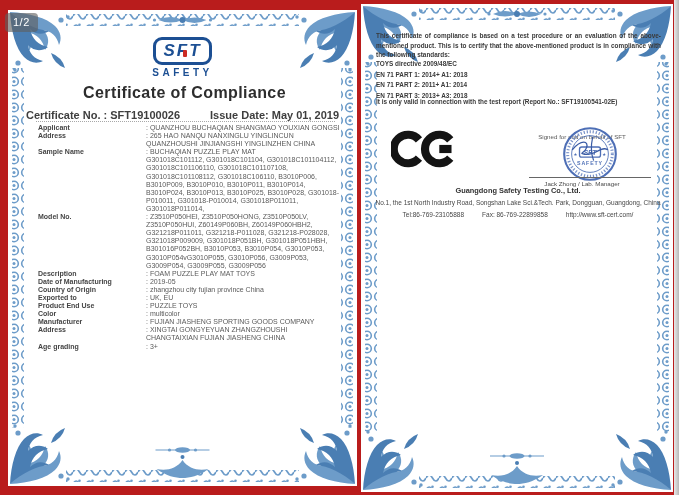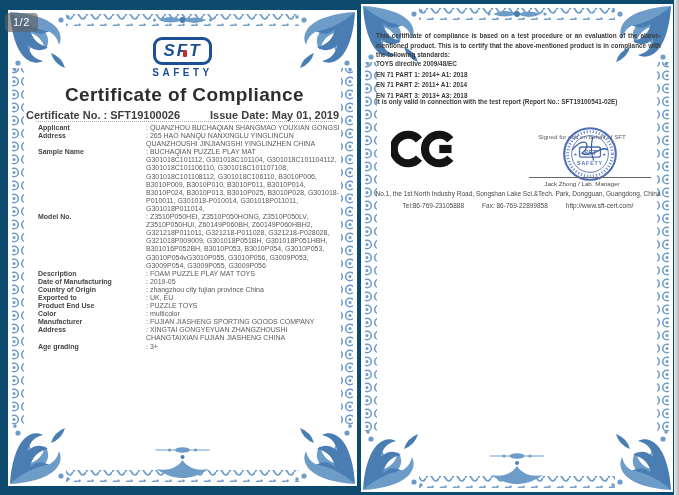--- a/index.html
+++ b/index.html
@@ -1,19 +1,19 @@
 <!DOCTYPE html>
 <html><head>
 <meta charset="utf-8">
 <style>
   * { margin:0; padding:0; box-sizing:border-box; }
   html,body { width:679px; height:495px; }
   body { font-family:"Liberation Sans", sans-serif; background:#ffffff; overflow:hidden; }
 
-  .photo { position:relative; width:679px; height:495px; background:#0c4a6e; overflow:hidden; }
+  .photo { position:relative; width:679px; height:495px; background:#b91c1c; overflow:hidden; }
 
   .edge-strip { position:absolute; right:0; top:0; width:5px; height:100%;
     background:linear-gradient(to right,#e8e8e8,#b9b9b9); }
 
   .badge { position:absolute; left:5px; top:13px; z-index:9;
     background:rgba(95,95,95,.62); color:#fff; font-size:11px; line-height:1;
     padding:4px 8px; border-radius:4px; letter-spacing:.5px; }
 
   .page { position:absolute; background:#fff; }
   #page1 { left:8px;  top:10px; width:349px; height:476px; }
@@ -23,21 +23,21 @@
 
   
   .logo { position:absolute; top:27px; left:0; right:0; text-align:center; }
   .logo-box { display:inline-block; position:relative; border:3px solid #1c4f93; border-radius:9px;
     padding:1px 7px 2px; font-weight:bold; font-style:italic; font-size:17px; line-height:19px;
     color:#1c4f93; letter-spacing:2px; }
   .logo-red { position:absolute; left:27px; bottom:5px; width:4px; height:7px; background:#cc2b24; border-radius:1px; }
   .logo-sub { font-size:10px; font-weight:bold; color:#1c4f93; letter-spacing:3.5px; margin-top:2px; }
 
   .title { position:absolute; top:74px; left:4px; right:0; text-align:center;
-    font-size:19px; font-weight:bold; color:#2d2d2d; letter-spacing:.4px; }
+    font-size:16px; font-weight:bold; color:#2d2d2d; letter-spacing:.4px; }
 
   .certline { position:absolute; top:99px; left:0; right:0; display:flex; justify-content:center;
     gap:30px; font-size:11px; font-weight:bold; color:#3e3e3e; }
 
   .separator { position:absolute; top:111px; left:28px; right:22px; border-top:1px dotted #a8a8a8; }
 
   .fields { position:absolute; top:114px; left:30px; right:16px; font-size:7px; line-height:8.1px; color:#5a5a5a; }
   .field-row { display:flex; }
   .field-label { width:108px; flex:none; font-weight:bold; color:#454545; }
   .field-value { flex:1; white-space:pre-wrap; }
@@ -355,20 +355,21 @@
           <text x="13" y="34.5" font-size="5" fill="#3f63b0">★</text>
           <text x="46" y="34.5" font-size="5" fill="#3f63b0">★</text>
           <path d="M12,27 C22,15 31,17 28,25 C26,31 19,31 25,32 C37,35 45,22 52,27" fill="none" stroke="#2b4f9e" stroke-width="1.5" stroke-linecap="round"></path>
           <path d="M35,13 C33,22 33,31 36,39" fill="none" stroke="#2b4f9e" stroke-width="1.4" stroke-linecap="round"></path>
         </svg>
         <div class="sig-line"></div>
         <div class="signer">Jack Zhong / Lab. Manager</div>
       </div>
 
       <div class="company-block">
+        <div class="company">Guangdong Safety Testing Co., Ltd.</div>
         <div class="company-address">No.1, the 1st North Industry Road, Songshan Lake Sci.&amp;Tech. Park, Dongguan, Guangdong, China</div>
         <div class="contact-line">
           <span>Tel:86-769-23105888</span>
           <span>Fax: 86-769-22899858</span>
           <span>http://www.sft-cert.com/</span>
         </div>
       </div>
 
     </div>
   </div>

